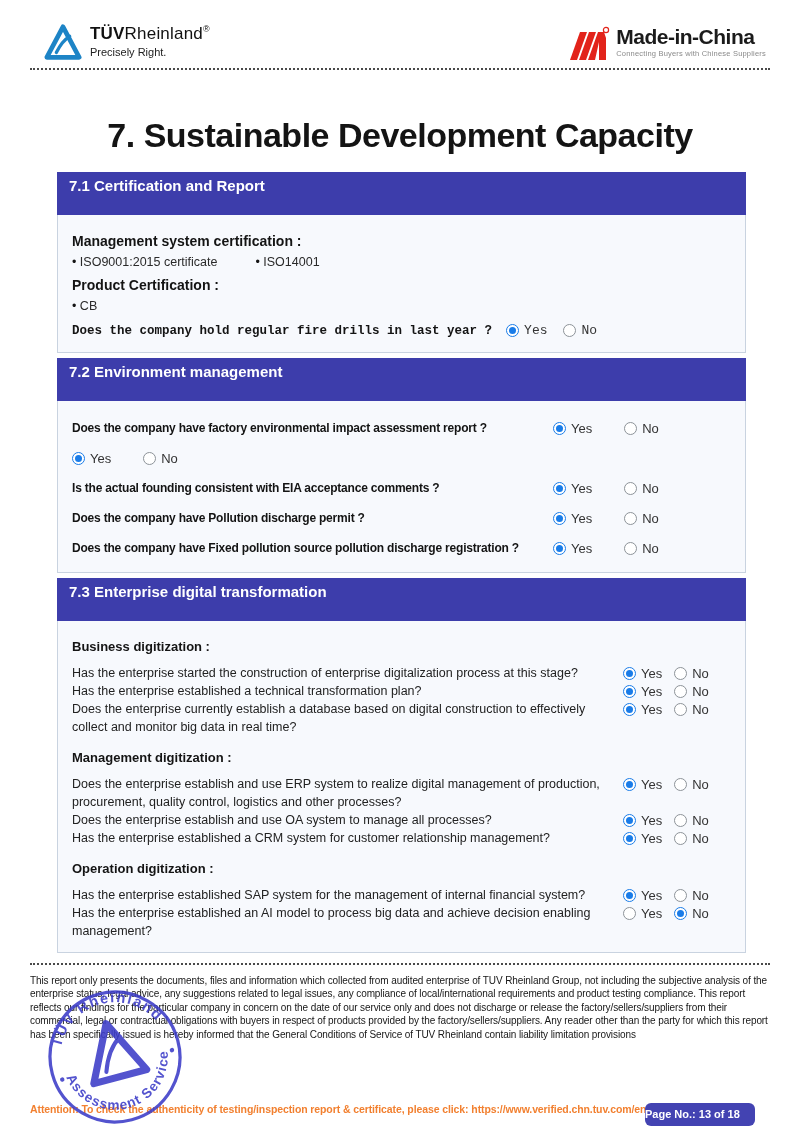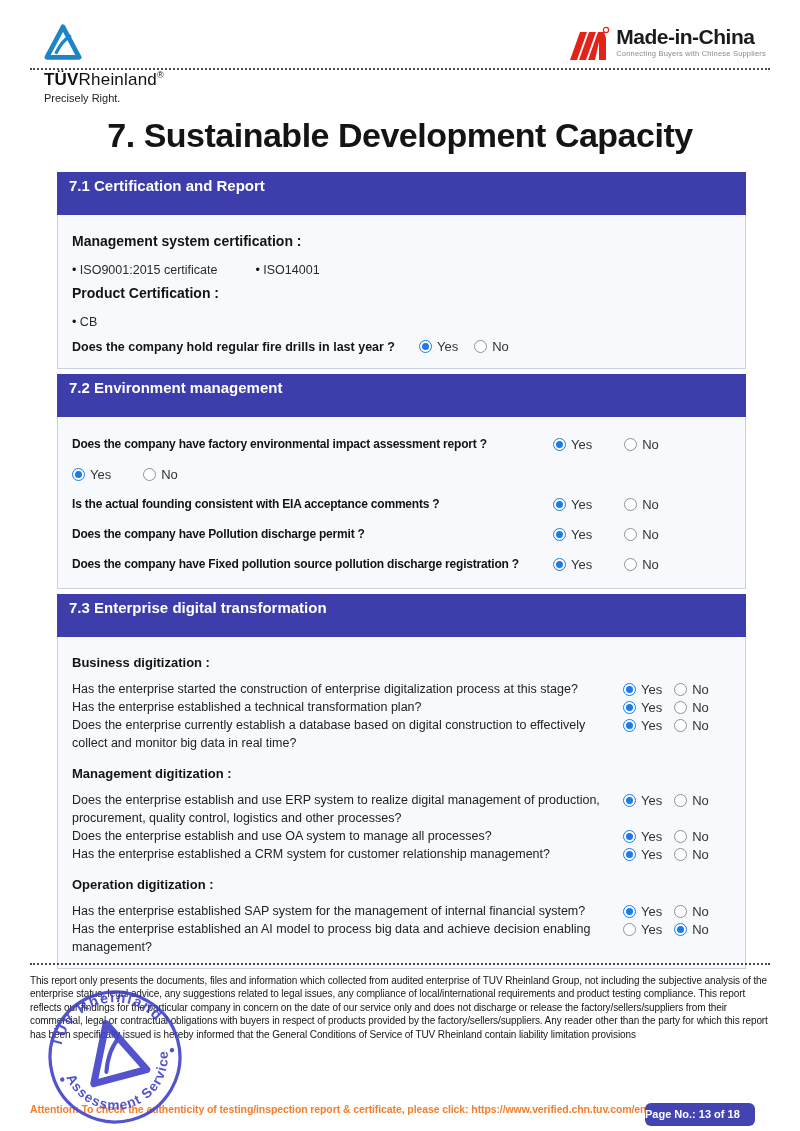--- a/index.html
+++ b/index.html
@@ -2,21 +2,21 @@
 <html><head>
 <meta charset="utf-8">
 <style>
   * { margin:0; padding:0; box-sizing:border-box; }
   html,body { background:#ffffff; }
   body { font-family:"Liberation Sans", sans-serif; color:#1c1c1c; }
   .page { position:relative; width:800px; height:1131px; background:#fff; overflow:hidden; }
 
   
   .hdr { position:absolute; top:24px; left:44px; right:34px; display:flex; justify-content:space-between; align-items:flex-start; }
-  .tuv-logo { display:flex; align-items:flex-start; gap:8px;flex-direction:column; }
+  .tuv-logo { display:flex; align-items:flex-start; gap:8px; }
   .tuv-text .brand { font-size:17px; color:#111; letter-spacing:.2px; }
   .tuv-text .brand b { font-weight:800; }
   .tuv-text .reg { font-size:9px; vertical-align:super; color:#111; }
   .tuv-text .tag { font-size:11px; color:#222; margin-top:2px; }
   .mic-logo { display:flex; align-items:flex-start; gap:6px; margin-top:2px; }
   .mic-text .name { font-size:21px; font-weight:800; color:#1b1b1b; letter-spacing:-0.5px; line-height:22px; }
   .mic-text .tag { font-size:7.5px; color:#8a8a8a; margin-top:1px; letter-spacing:.2px; }
   .dotted { position:absolute; left:30px; right:30px; border-top:2px dotted #4a4a4a; }
   .dotted.top { top:68px; }
   .dotted.bottom { top:963px; }
@@ -26,36 +26,36 @@
            font-size:34px; font-weight:700; color:#141414; letter-spacing:-0.5px; }
 
   
   .sections { position:absolute; top:172px; left:57px; width:689px; }
   .sec { margin-bottom:5px; }
   .sec-bar { background:#3d3dab; color:#fff; font-size:15px; font-weight:700;
              height:43px; line-height:27px; padding:0 12px; }
   .sec-body { background:#f7f9fd; border:1px solid #c9d3e0; border-top:none; padding:10px 14px 14px; }
 
   .sub-label { font-size:14px; font-weight:700; color:#141414; margin:8px 0 2px; }
-  .bullets { display:flex; gap:38px; font-size:12.5px; color:#2a2a2a; margin:14px 0 8px; }
+  .bullets { display:flex; gap:38px; font-size:12.5px; color:#2a2a2a; margin:6px 0 8px; }
   .bullet::before { content:"• "; color:#141414; }
 
   .qrow { display:flex; align-items:flex-start; }
   .q { color:#141414; }
   .answers { display:flex; flex:none; white-space:nowrap; }
   .opt { display:inline-flex; align-items:center; gap:5px; cursor:pointer; }
   .optlabel { font-size:13px; color:#333; }
   .radio { position:relative; width:13px; height:13px; border:1px solid #8d9399;
            border-radius:50%; background:#fff; display:inline-block; flex:none; }
   .radio.checked { border:1.5px solid #1a7ce8; }
   .radio.checked::after { content:""; position:absolute; left:2px; top:2px; right:2px; bottom:2px;
                           background:#1a7ce8; border-radius:50%; }
 
   
-  .s1 .qrow { margin-top:10px; gap:24px; align-items:center; }
+  .s1 .qrow { margin-top:10px; gap:14px; align-items:center;font-family:Liberation Mono, monospace; }
   .s1 .q { font-size:12.5px; font-weight:700; }
   .s1 .answers { gap:16px; }
 
   
   .s2 .sec-body { padding:20px 14px 16px; }
   .s2 .qrow { margin-bottom:15px; }
   .s2 .qrow:last-child { margin-bottom:0; }
   .s2 .q { flex:1; font-size:12px; font-weight:700; letter-spacing:-0.2px; line-height:14px; padding-right:8px; }
   .s2 .answers { width:178px; gap:32px; }
 

